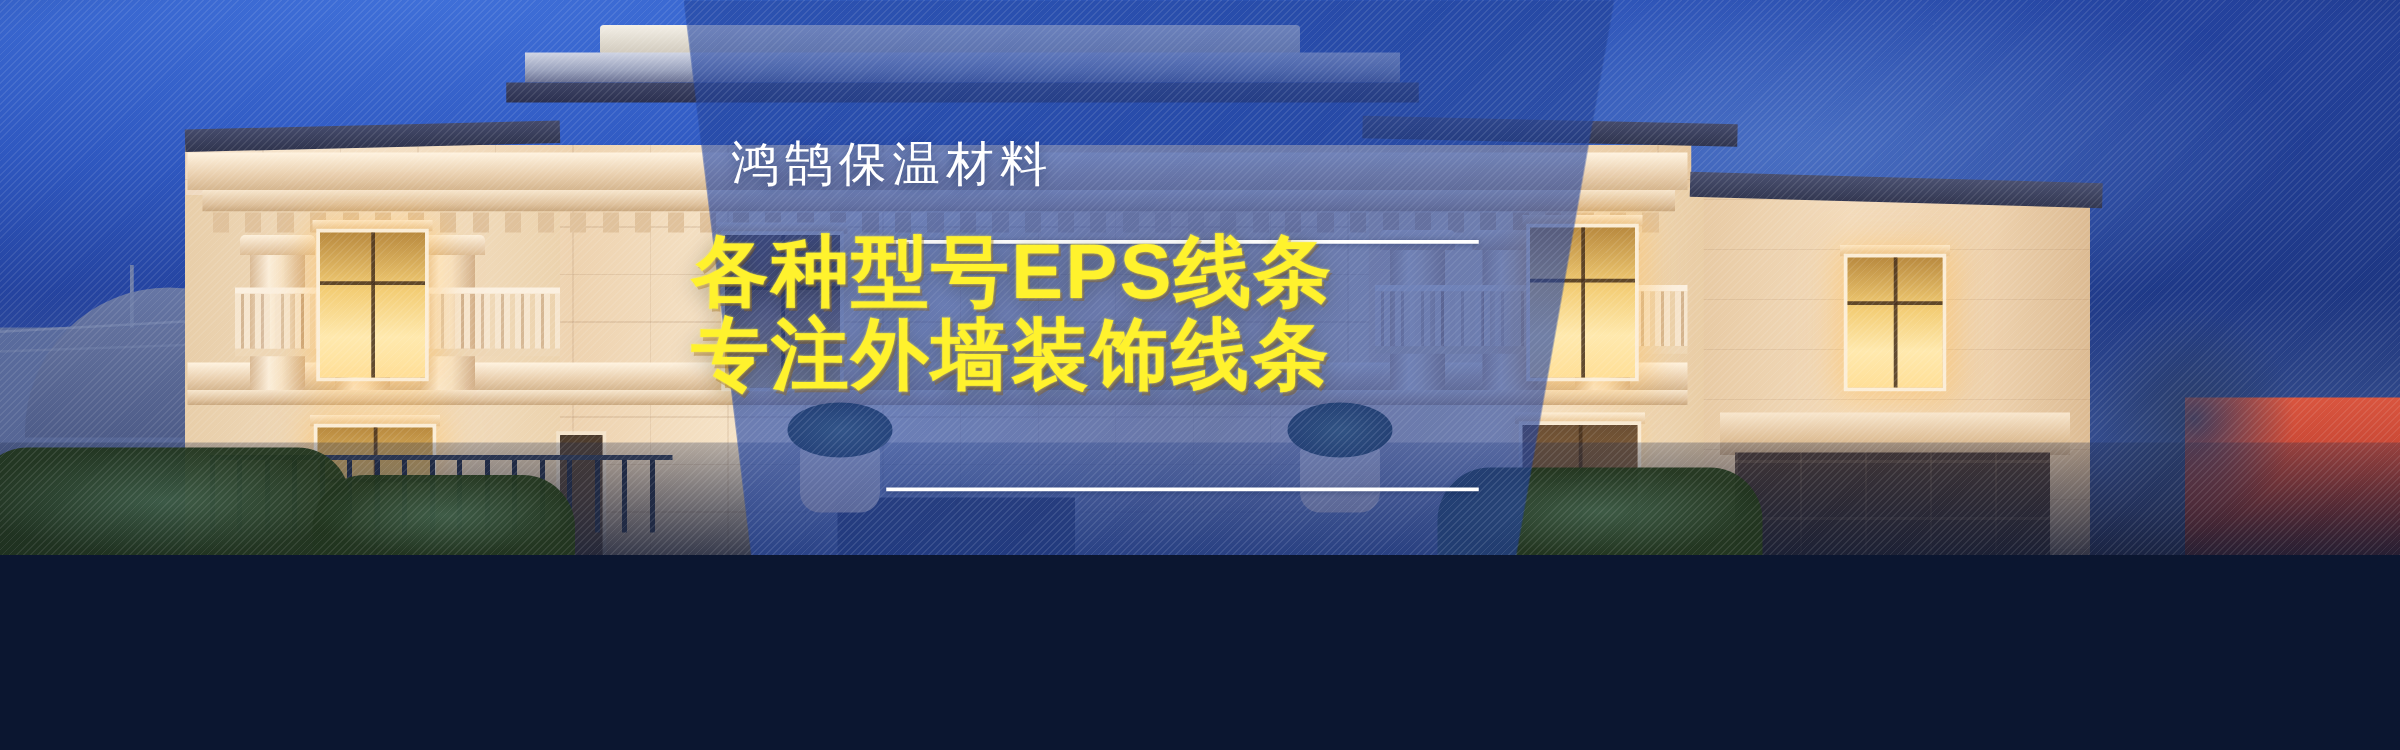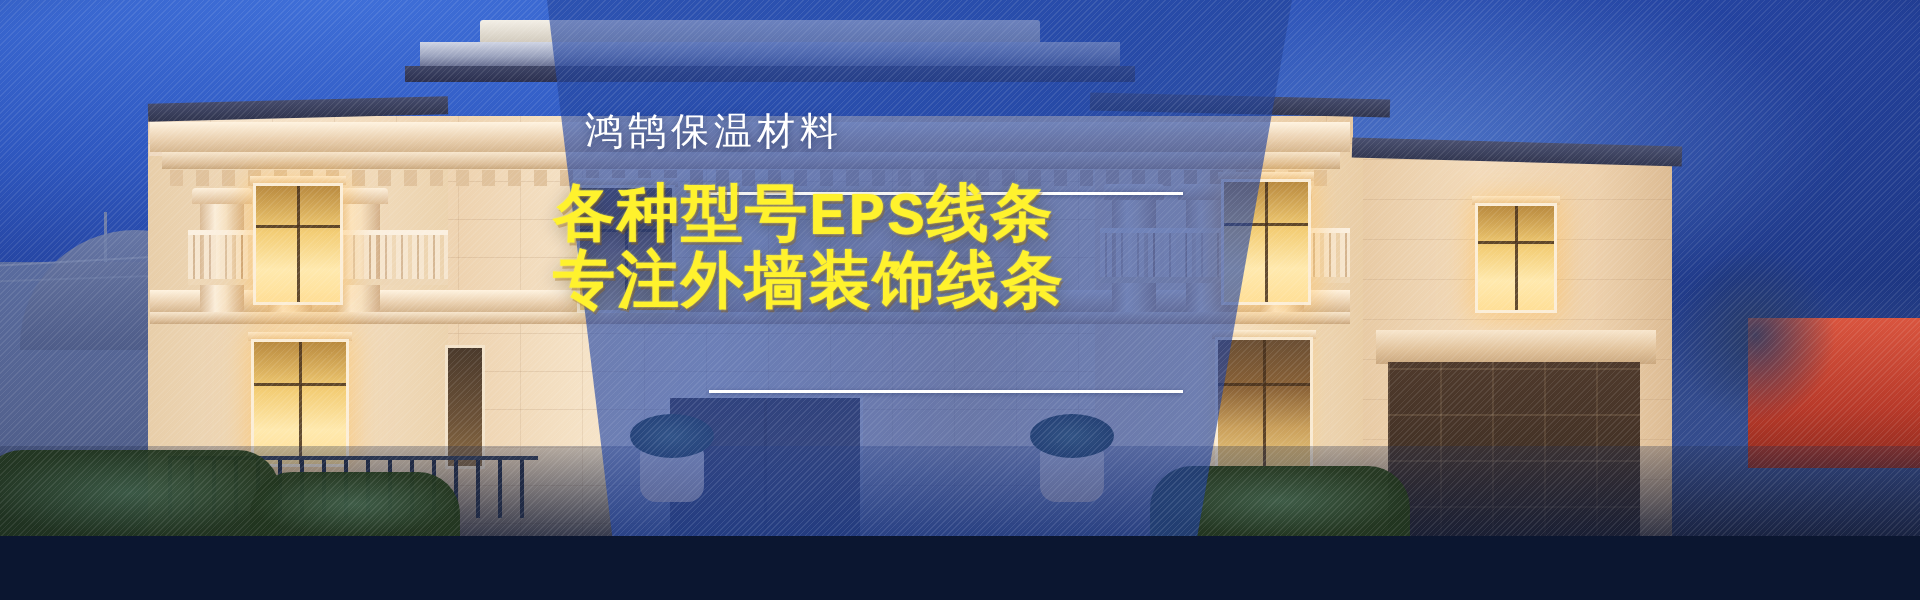--- a/index.html
+++ b/index.html
@@ -1,20 +1,20 @@
 <!DOCTYPE html>
 <html><head>
 <meta charset="utf-8">
 <style>
   html,body{margin:0;padding:0;background:#0b1630;}
   #banner{
     position:relative;
-    width:1920px;height:536px;
+    width:1920px;height:444px;
     overflow:hidden;
-    font-family:Liberation Mono, monospace;
+    font-family:Liberation Sans, sans-serif;
     user-select:none;
   }
 
   
   .sky{
     position:absolute;inset:0;
     background:
       radial-gradient(120% 90% at 18% 0%, #3f6fd8 0%, #2f58c0 34%, #24429d 62%, #1b3278 100%),
       linear-gradient(#2d57bd,#1c357c);
   }

